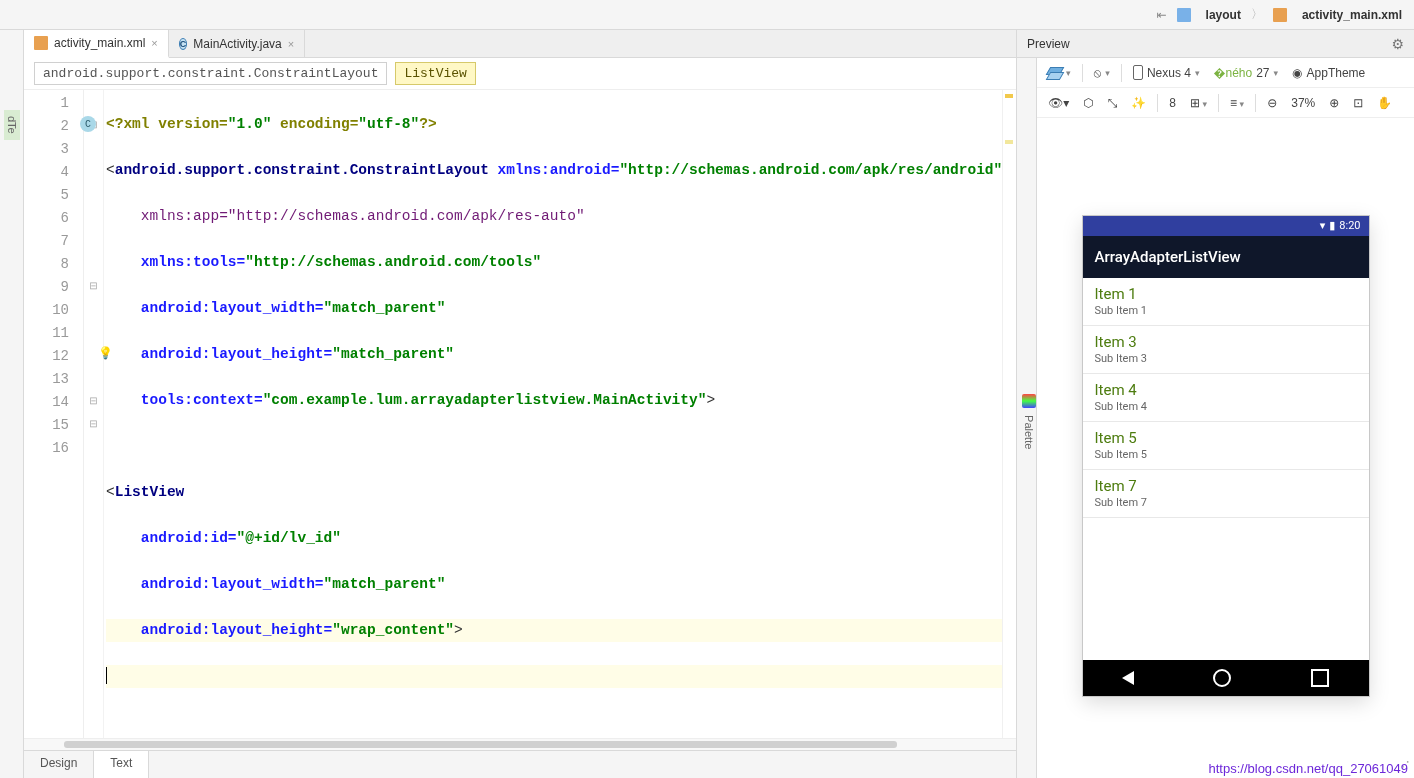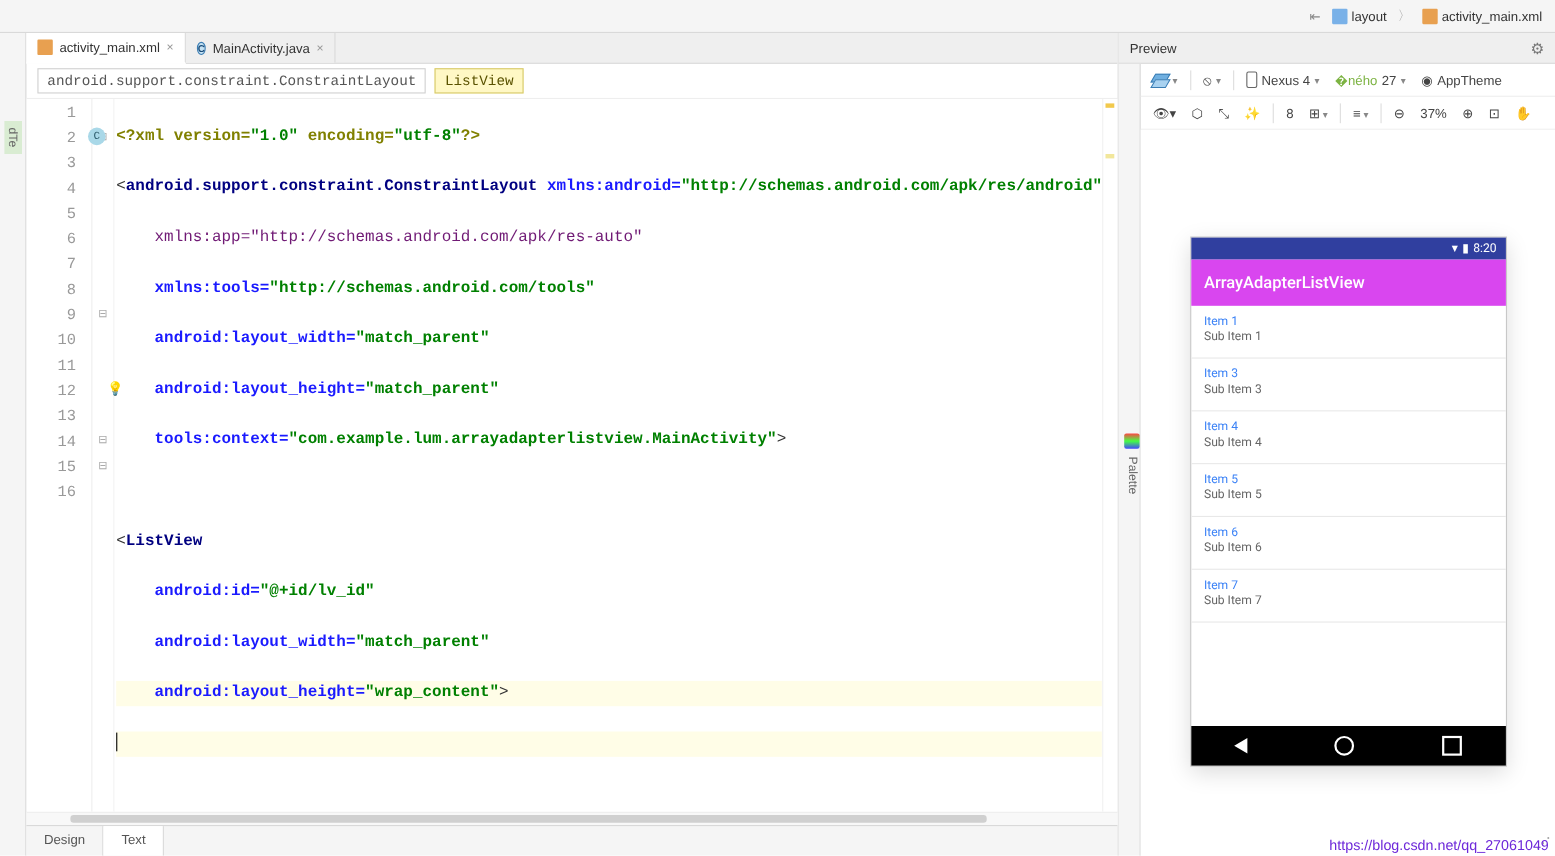--- a/index.html
+++ b/index.html
@@ -17,22 +17,23 @@
     height: 30px;
     background: #f5f5f5;
     border-bottom: 1px solid #d9d9d9;
     display: flex;
     align-items: center;
     padding: 0 6px;
     gap: 4px;
     font-size: 12px;
   }
   .breadcrumb .crumb {
-    display: flex; align-items: center; gap: 4px;
+    display: flex; align-items: center; gap: 15px;
     padding: 2px 6px;
+    font-weight: bold;
   }
   .breadcrumb .sep { color: #aaa; }
   .crumb-icon { width: 14px; height: 14px; display: inline-block; }
   .folder-icon { background: #79b1e8; border-radius: 1px; }
   .xml-icon { background: #e8a050; border-radius: 1px; position: relative;}
   .java-icon { background:#c5e1f2; border:1px solid #3b7db3; border-radius:50%; display:flex; align-items:center; justify-content:center; font-size:9px; color:#1a4d7a; font-weight:bold;}
   .bc-right { margin-left: auto; color:#888;}
 
   
   .main {
@@ -199,27 +200,27 @@
     display:flex; flex-direction:column;
     font-family: Roboto, Arial, sans-serif;
     position:relative;
     margin-top: 15px;
   }
   .statusbar {
     height:20px; background:#303f9f; color:#fff; display:flex; justify-content:flex-end; align-items:center;
     padding:0 8px; font-size:11px; gap:4px;
   }
   .appbar {
-    height:42px; background:#d946ef; color:#fff; display:flex; align-items:center;
+    height:42px; background:#0f172a; color:#fff; display:flex; align-items:center;
     padding:0 12px; font-size:15px; font-weight:500;
   }
   .listrow {
     height:48px; border-bottom:1px solid #e8e8e8; padding:7px 12px 0;
   }
-  .listrow .t1 { font-size:11px; color:#3b82f6;}
+  .listrow .t1 { font-size:15px; color:#4d7c0f;}
   .listrow .t2 { font-size:11px; color:#666; margin-top:1px;}
   .navbar {
     height:36px; background:#000; display:flex; justify-content:space-around; align-items:center;
     margin-top:auto;
   }
   .navbtn { width:18px; height:18px; border:2px solid #fff;}
   .nav-back { border:none; width:0; height:0; border-top:7px solid transparent; border-bottom:7px solid transparent; border-right:12px solid #fff;}
   .nav-circ { border-radius:50%;}
   .nav-sq {}
   .watermark {
@@ -415,24 +416,20 @@
                 </div>
               <div class="listrow">
                   <div class="t1">Item 4</div>
                   <div class="t2">Sub Item 4</div>
                 </div>
               <div class="listrow">
                   <div class="t1">Item 5</div>
                   <div class="t2">Sub Item 5</div>
                 </div>
               <div class="listrow">
-                  <div class="t1">Item 6</div>
-                  <div class="t2">Sub Item 6</div>
-                </div>
-              <div class="listrow">
                   <div class="t1">Item 7</div>
                   <div class="t2">Sub Item 7</div>
                 </div>
             </div>
             <div class="navbar">
               <div class="nav-back"></div>
               <div class="navbtn nav-circ"></div>
               <div class="navbtn nav-sq"></div>
             </div>
           </div>

